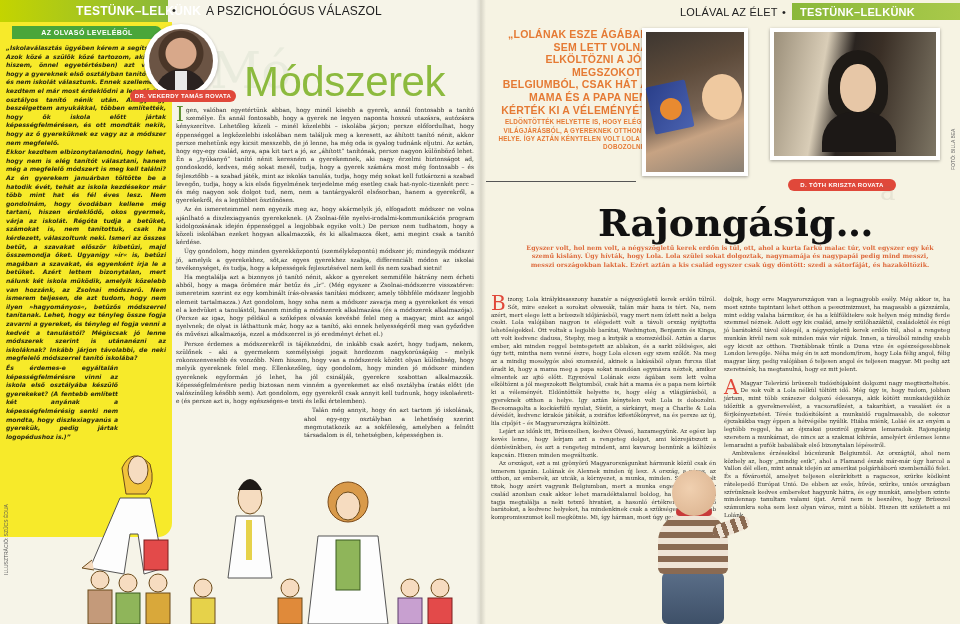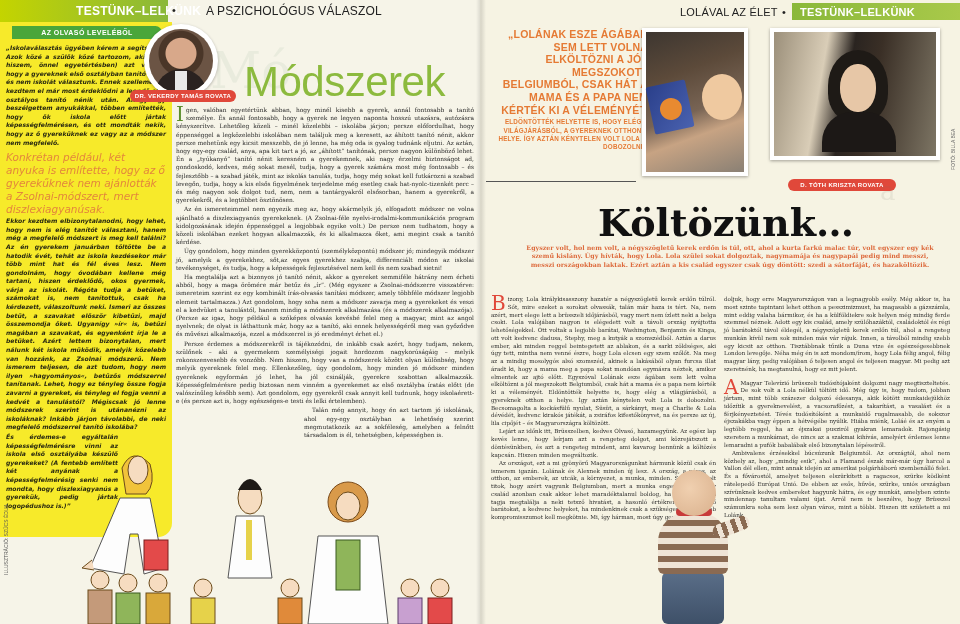--- a/index.html
+++ b/index.html
@@ -143,21 +143,20 @@
   <span class="dot">•</span>
   <span class="sub">A PSZICHOLÓGUS VÁLASZOL</span>
 </div>
 
 <div class="title-shadow">Mó</div>
 
 <div class="letter-box"></div>
 <div class="letter-tag">AZ OLVASÓ LEVELÉBŐL</div>
 <div class="letter-text">
   <p>„Iskolaválasztás ügyében kérem a segítségét. Azok közé a szülők közé tartozom, akik (azt hiszem, önnel egyetértésben) azt vallják, hogy a gyereknek első osztályban tanító nénit és nem iskolát választunk. Ennek szellemében kezdtem el már most érdeklődni a leendő első osztályos tanító nénik után. Ahogy így beszélgettem anyukákkal, többen említették, hogy ők iskola előtt jártak képességfelmérésen, és ott mondták nekik, hogy az ő gyerekűknek ez vagy az a módszer nem megfelelő.</p>
-  <p class="letter-pull">Konkrétan például, két anyuka is említette, hogy az ő gyerekűknek nem ajánlották a Zsolnai-módszert, mert diszlexiagyanúsak.</p>
   <p>Ekkor kezdtem elbizonytalanodni, hogy lehet, hogy nem is elég tanítót választani, hanem még a megfelelő módszert is meg kell találni? Az én gyerekem januárban töltötte be a hatodik évét, tehát az iskola kezdésekor már több mint hat és fél éves lesz. Nem gondolnám, hogy óvodában kellene még tartani, hiszen érdeklődő, okos gyermek, várja az iskolát. Régóta tudja a betűket, számokat is, nem tanítottuk, csak ha kérdezett, válaszoltunk neki. Ismeri az összes betűt, a szavakat először kibetűzi, majd összemondja őket. Ugyanígy »ír« is, betűzi magában a szavakat, és egyenként írja le a betűket. Azért lettem bizonytalan, mert nálunk két iskola működik, amelyik közelebb van hozzánk, az Zsolnai módszerű. Nem ismerem teljesen, de azt tudom, hogy nem ilyen »hagyományos«, betűzős módszerrel tanítanak. Lehet, hogy ez tényleg össze fogja zavarni a gyereket, és tényleg el fogja venni a kedvét a tanulástól? Mégiscsak jó lenne módszerek szerint is utánanézni az iskoláknak? Inkább járjon távolabbi, de neki megfelelő módszerrel tanító iskolába?</p>
   <p class="narrow">És érdemes-e egyáltalán képességfelmérésre vinni az iskola első osztályába készülő gyerekeket? (A fentebb említett két anyának a képességfelmérésig senki nem mondta, hogy diszlexiagyanús a gyerekük, pedig jártak logopédushoz is.)”</p>
 </div>
 
 <div class="portrait">
   <div class="portrait-inner">
     <div class="coat"></div>
       <div class="shirt"></div>
   </div>
 </div>
@@ -258,21 +257,21 @@
   <div class="hair"></div>
   <div class="face"></div>
   <div class="body"></div>
 </div>
 <div class="photo-credit">FOTÓ: BILLA BEA</div>
 
 <div class="byline-right">D. TÓTH KRISZTA ROVATA</div>
 
 <div class="ghost-title">a</div>
 
-<div class="title-right">Költözünk…</div>
+<div class="title-right">Rajongásig…</div>
 
 <div class="lead-right">Egyszer volt, hol nem volt, a négyszögletű kerek erdőn is túl, ott, ahol a kurta farkú malac túr, volt egyszer egy kék szemű kislány. Úgy hívták, hogy Lola. Lola szülei sokat dolgoztak, nagymamája és nagypapái pedig mind messzi, messzi országokban laktak. Ezért aztán a kis család egyszer csak úgy döntött: szedi a sátorfáját, és hazaköltözik.</div>
 
 <div class="col col-r1">
   <p class="first"><span class="dropcap-b">B</span><span>izony, Lola királykisasszony hazatér a négyszögletű kerek erdőn túlról. Sőt, mire ezeket a sorokat olvassák, talán már haza is tért. Na, nem azért, mert elege lett a brüsszeli időjárásból, vagy mert nem ízlett neki a belga csoki. Lola valójában nagyon is elégedett volt a távoli ország nyújtotta lehetőségekkel. Ott voltak a legjobb barátai, Washington, Benjamin és Kinga, ott volt kedvenc dadusa, Stephy, meg a kutyák a szomszédból. Aztán a darus ember, aki minden reggel beintegetett az ablakon, és a sarki zöldséges, aki úgy tett, mintha nem venné észre, hogy Lola elcsen egy szem szőlőt. Na meg az a mindig mosolygós alsó szomszéd, akinek a lakásából olyan furcsa illat áradt ki, hogy a mama meg a papa sokat mondóan egymásra néztek, amikor elmentek az ajtó előtt. Egyszóval Lolának esze ágában sem lett volna elköltözni a jól megszokott Belgiumból, csak hát a mama és a papa nem kérték ki a véleményét. Eldöntötték helyette is, hogy elég a világjárásból, a gyereknek otthon a helye. Így aztán kénytelen volt Lola is dobozolni. Becsomagolta a kockásfülű nyulat, Süsüt, a sárkányt, meg a Charlie &amp; Lola dévédét, kedvenc kirakós játékát, a zsiráfos kifestőkönyvet, na és persze az új, lila cipőjét – és Magyarországra költözött.</span></p>
   <p>Lejárt az időnk itt, Brüsszelben, kedves Olvasó, hazamegyünk. Az egész lap kevés lenne, hogy leírjam azt a rengeteg dolgot, ami közrejátszott a döntésünkben, és azt a rengeteg mindent, ami kavarog bennünk a költözés kapcsán. Hiszen minden megváltozik.</p>
   <p>Az országot, ezt a mi gyönyörű Magyarországunkat hármunk közül csak én ismerem igazán. Lolának és Alexnek minden új lesz. A ország, a város, az otthon, az emberek, az utcák, a környezet, a munka, minden. Soha sem volt titok, hogy azért vagyunk Belgiumban, mert a munka engem ideköt. Egy család azonban csak akkor lehet maradéktalanul boldog, ha annak minden tagja megtalálja a neki tetsző hivatást, a hasonló értékrendet képviselő barátokat, a kedvenc helyeket, ha mindenkinek csak a szükséges legkevesebb kompromisszumot kell megkötnie. Mi, így hárman, most úgy gon-</p>
 </div>
 
 <div class="col col-r2">

